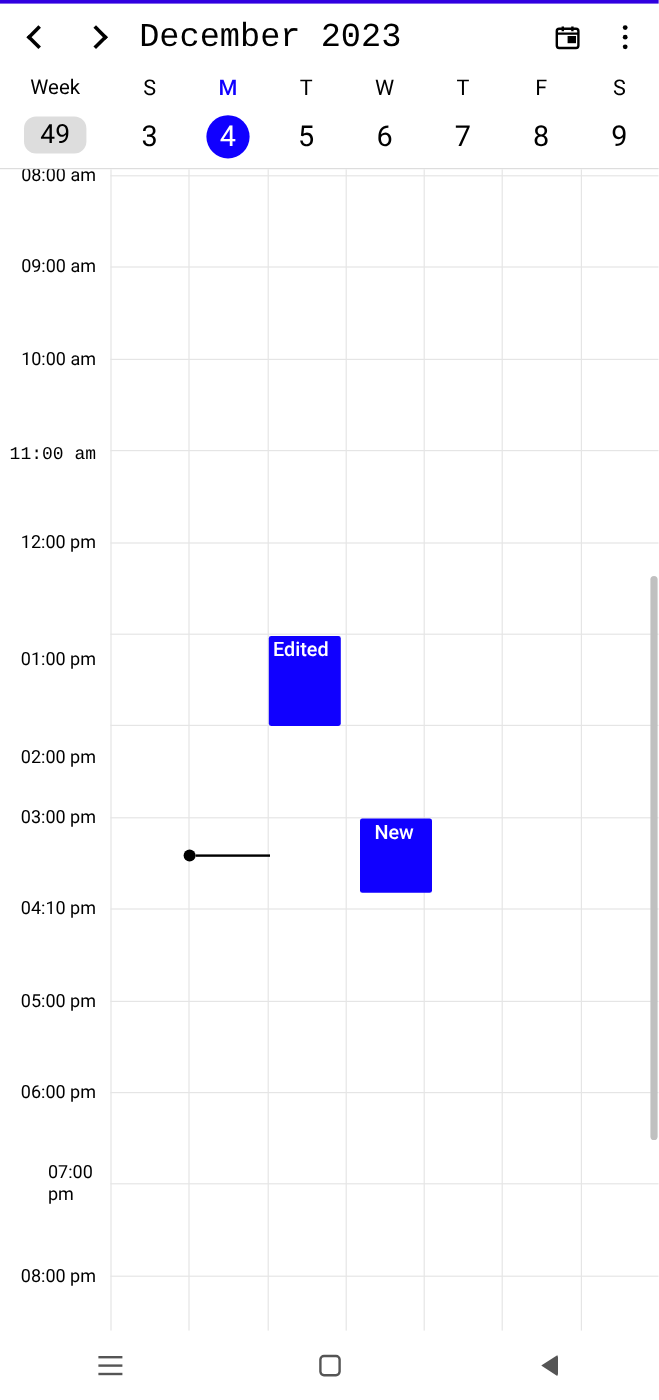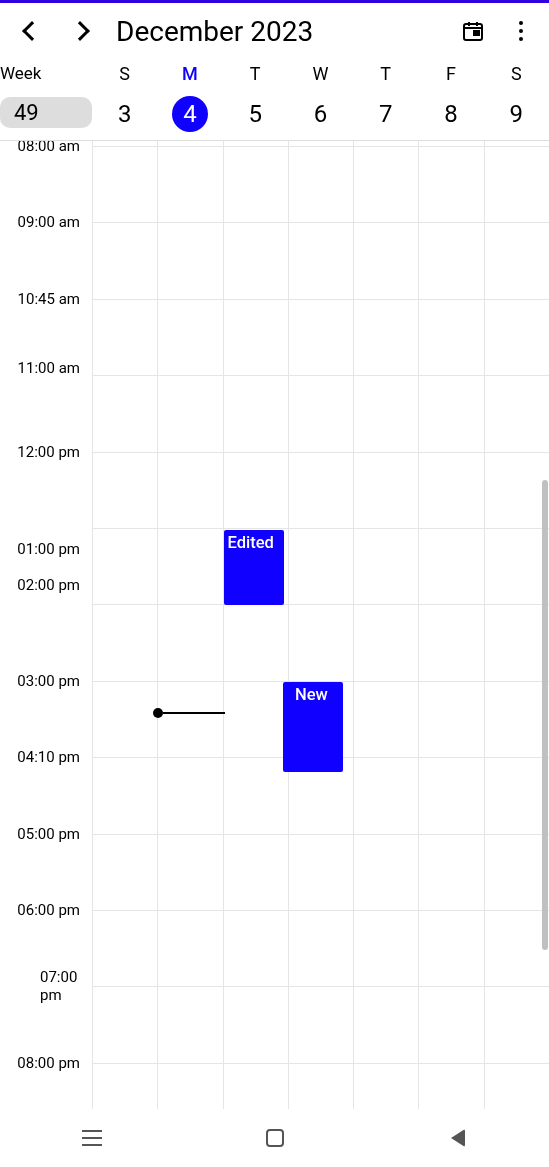--- a/index.html
+++ b/index.html
@@ -14,20 +14,21 @@
 }
 .top-accent {
   height: 3px;
   background: #3000e0;
 }
 .header {
   display: flex;
   align-items: center;
   padding: 8px 8px 8px 12px;
   gap: 8px;
+  font-family: Liberation Mono, monospace;
 }
 .nav-btn {
   width: 40px;
   height: 40px;
   display: flex;
   align-items: center;
   justify-content: center;
   cursor: pointer;
 }
 .chev {
@@ -68,20 +69,21 @@
   width: 4px; height: 4px; border-radius: 50%; background: #000;
 }
 .days-header {
   display: flex;
   border-bottom: 1px solid #ddd;
 }
 .week-col {
   width: 92px;
   display: flex;
   flex-direction: column;
+  align-items: center;
   padding: 4px 0 8px 0;
 }
 .week-label {
   font-size: 17px;
   color: #000;
   margin-bottom: 14px;
 }
 .week-num {
   font-size: 22px;
   background: #ddd;
@@ -277,25 +279,25 @@
     <div class="day-col">
       <div class="day-letter">S</div>
       <div class="day-num">9</div>
     </div>
   </div>
 
 <div class="grid-wrap">
   <div class="time-col">
       <div class="time-label" style="top: 5px;">08:00 am</div>
       <div class="time-label" style="top: 81.4px;">09:00 am</div>
-      <div class="time-label" style="top: 157.8px;">10:45 am</div>
-      <div class="time-label" style="top: 227px;">11:00 am</div>
+      <div class="time-label" style="top: 157.8px;">10:00 am</div>
+      <div class="time-label" style="top: 238px; font-family: Liberation Mono, monospace;">11:00 am</div>
       <div class="time-label" style="top: 310.6px;">12:00 pm</div>
       <div class="time-label" style="top: 387px; margin-top: 21px;">01:00 pm</div>
-      <div class="time-label" style="top: 444px;">02:00 pm</div>
+      <div class="time-label" style="top: 490px;">02:00 pm</div>
       <div class="time-label" style="top: 539.8px;">03:00 pm</div>
       <div class="time-label" style="top: 616.2px;">04:10 pm</div>
       <div class="time-label" style="top: 692.6px;">05:00 pm</div>
       <div class="time-label" style="top: 769px;">06:00 pm</div>
       <div class="time-label" style="top: 845.4px; margin-left: 40px;">07:00 pm</div>
       <div class="time-label" style="top: 921.8px;">08:00 pm</div>
     </div>
   <div class="grid-cols">
       <div class="hline" style="top: 5px;"></div>
       <div class="hline" style="top: 81.4px;"></div>
@@ -311,21 +313,21 @@
       <div class="hline" style="top: 845.4px;"></div>
       <div class="hline" style="top: 921.8px;"></div>
       <div class="gcol"></div>
       <div class="gcol"></div>
       <div class="gcol"></div>
       <div class="gcol"></div>
       <div class="gcol"></div>
       <div class="gcol"></div>
       <div class="gcol"></div>
       <div class="event" style="top: 388.528px; height: 75.4px; left: 131.56px; width: 60.0576px;">Edited</div>
-      <div class="event" style="top: 541.328px; height: 90px; left: 191px; width: 60.0576px; padding-left: 12px;">New</div>
+      <div class="event" style="top: 541.328px; height: 62px; left: 208px; width: 60.0576px; padding-left: 12px;">New</div>
       <div class="time-indicator" style="top: 566.54px; left: 61.28px;">
         <div class="ti-dot"></div>
         <div class="ti-line"></div>
       </div>
     </div>
 </div>
 
 <div class="scroll-hint"></div>
 
 <div class="navbar">

